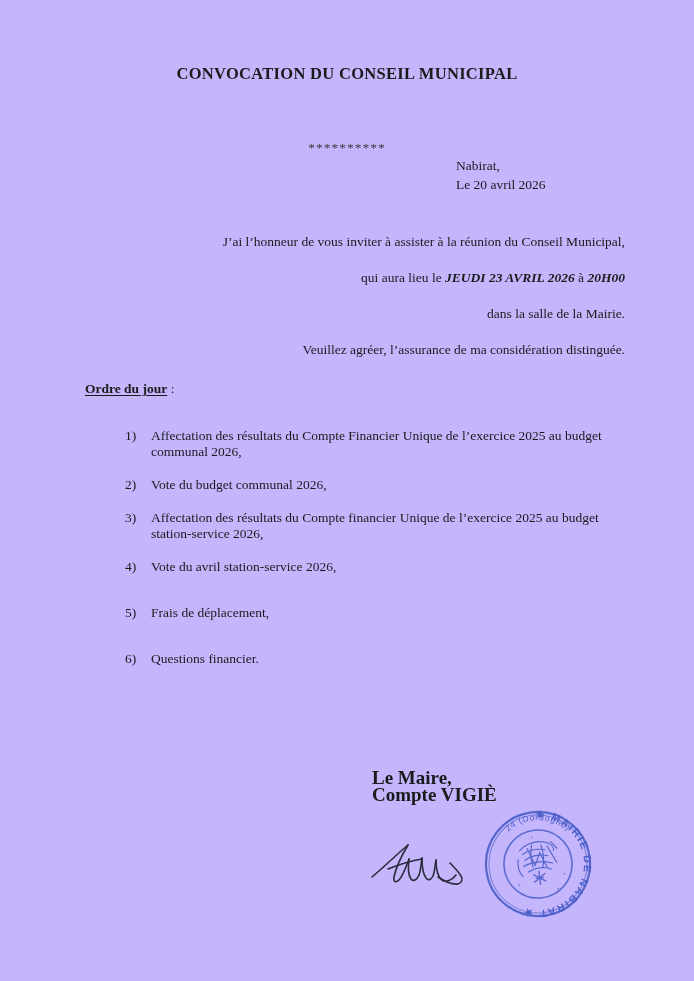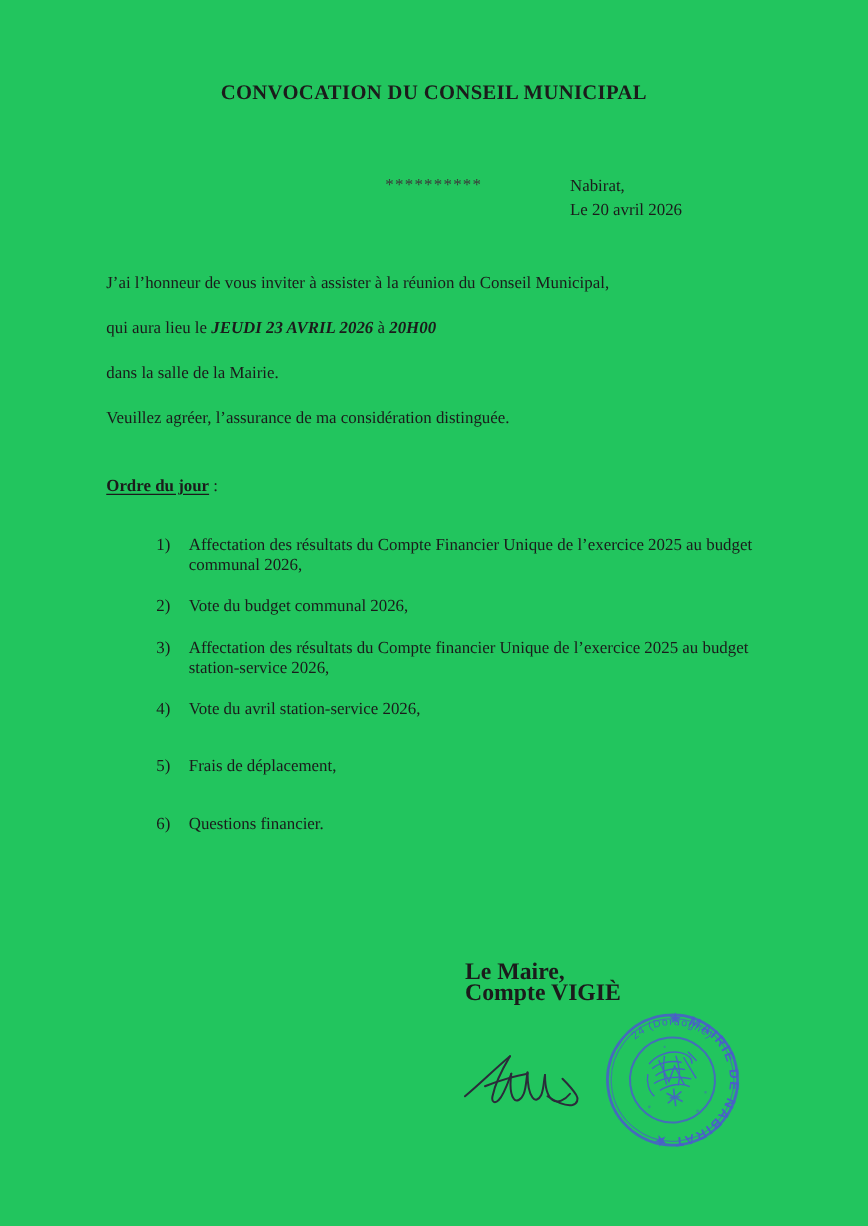--- a/index.html
+++ b/index.html
@@ -11,21 +11,21 @@
     width: 694px;
     height: 981px;
     position: relative;
     font-family: "Liberation Serif", "DejaVu Serif", serif;
     color: #1b1b1b;
     overflow: hidden;
   }
   .page {
     position: absolute;
     inset: 0;
-    background: #22c55e;
+    background: #c4b5fd;
   }
 
   
   .title-main {
     position: absolute;
     left: 0; right: 0;
     top: 64px;
     text-align: center;
     font-size: 16.5px;
     font-weight: bold;
@@ -47,32 +47,33 @@
     text-align: center;
     font-size: 13.5px;
     letter-spacing: 1px;
     color: #3a3a3a;
   }
 
   
   .placedate {
     position: absolute;
     left: 456px;
-    top: 139px;
+    top: 156px;
     font-size: 13.5px;
     line-height: 19px;
   }
 
   
   .body-block {
     position: absolute;
     left: 85px;
-    top: 218px;
+    top: 234px;
     width: 540px;
     font-size: 13.5px;
+    text-align: right;
   }
   .body-block p {
     margin: 0 0 20px 0;
     line-height: 16px;
   }
   .bi {
     font-weight: bold;
     font-style: italic;
   }
 

